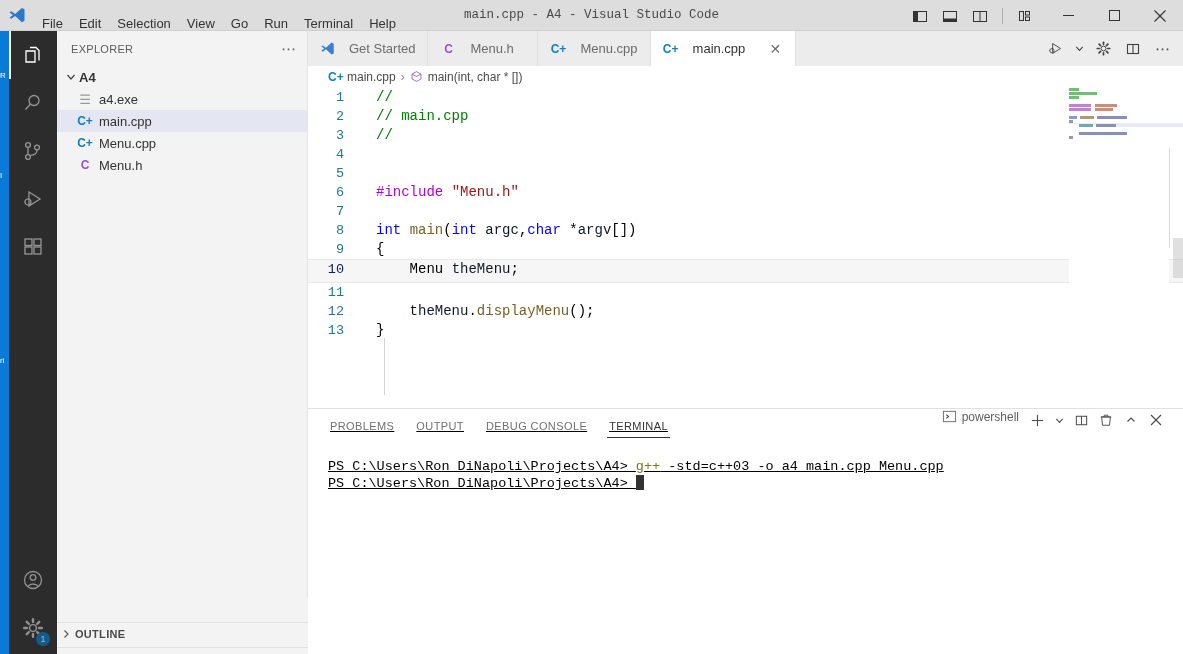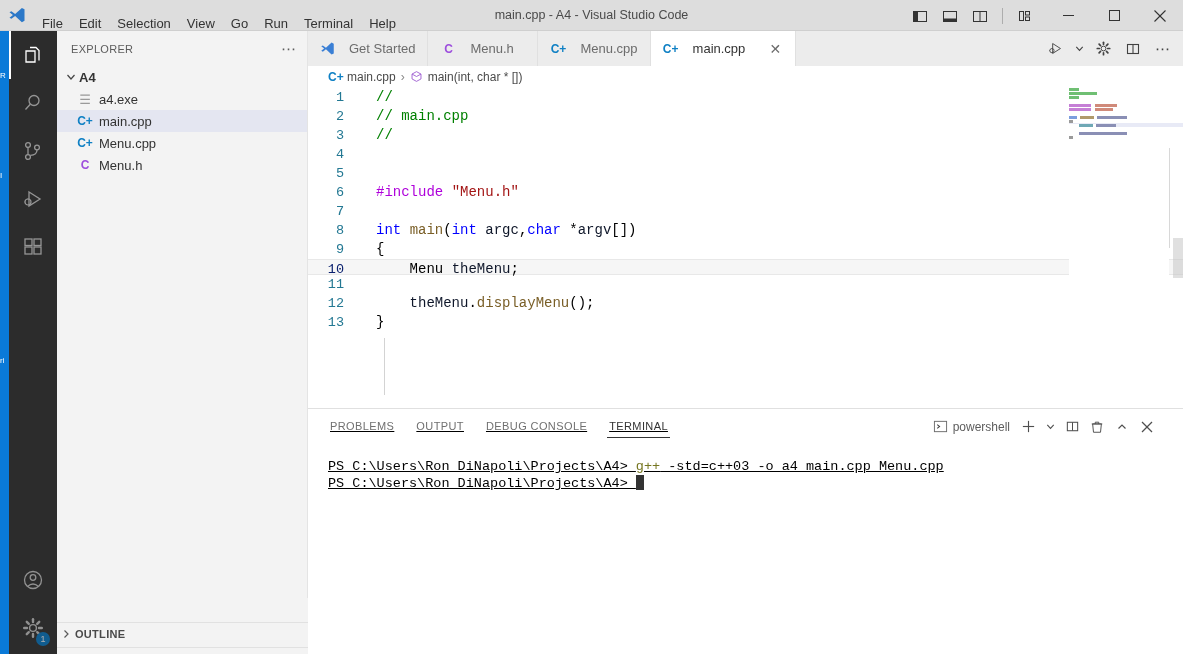--- a/index.html
+++ b/index.html
@@ -30,21 +30,21 @@
   }
   .menu-items { display: flex; align-items: center; height: 31px; }
   .menu-item {
     padding: 8px 8px; height: 31px; line-height: 31px;
     font-size: 13px; color: #333333; cursor: default;
     white-space: nowrap;
   }
   .title-text {
     position: absolute; left: 0; right: 0;
     text-align: center; font-size: 12.5px; color: #4a4a4a;
-    pointer-events: none; line-height: 31px;
+    pointer-events: none; line-height: 31px; font-family: Liberation Mono, monospace;
   }
   .title-right {
     position: absolute; right: 0; top: 0;
     height: 31px; display: flex; align-items: center;
   }
   .layout-icons { display: flex; align-items: center; gap: 2px; margin-right: 6px; }
   .layout-btn {
     width: 28px; height: 24px;
     display: flex; align-items: center; justify-content: center;
   }
@@ -187,21 +187,21 @@
     font-size: 14px;
   }
   .cline {
     height: 19px; line-height: 19px; display: flex;
     white-space: pre; position: relative;
   }
   .cline.current {
     background: #f6f6f6;
     border-top: 1px solid #e8e8e8;
     border-bottom: 1px solid #e8e8e8;
-    height: 16px;
+    height: 24px;
   }
   .lnum {
     width: 52px; text-align: right; padding-right: 16px;
     color: #237893; font-size: 13.5px;
     font-family: "Liberation Mono", "DejaVu Sans Mono", monospace;
   }
   .cline.current .lnum { color: #0b216f; }
   .ctext { padding-left: 16px; color: #000000; }
   .cm { color: #008000; }
   .pp { color: #af00db; }
@@ -251,22 +251,22 @@
     font-size: 11px; letter-spacing: .4px; color: #707070;
     height: 35px; line-height: 35px; position: relative;
     padding: 0 2px; cursor: pointer;
   }
   .ptab.active { color: #333333; }
   .ptab.active::after {
     content: ""; position: absolute; left: 0; right: 0; bottom: 6px;
     height: 1px; background: #333333;
   }
   .panel-actions {
-    position: absolute; right: 25px; top: 0; height: 35px;
-    display: flex; align-items: center; gap: 3px;
+    position: absolute; right: 16px; top: 0; height: 35px;
+    display: flex; align-items: flex-start; gap: 3px;
   }
   .term-select {
     display: flex; align-items: center; gap: 5px;
     font-size: 12px; color: #5d5d5d; margin-right: 4px;
   }
   .pa-btn {
     width: 22px; height: 22px;
     display: flex; align-items: center; justify-content: center;
     color: #4f4f4f;
   }

